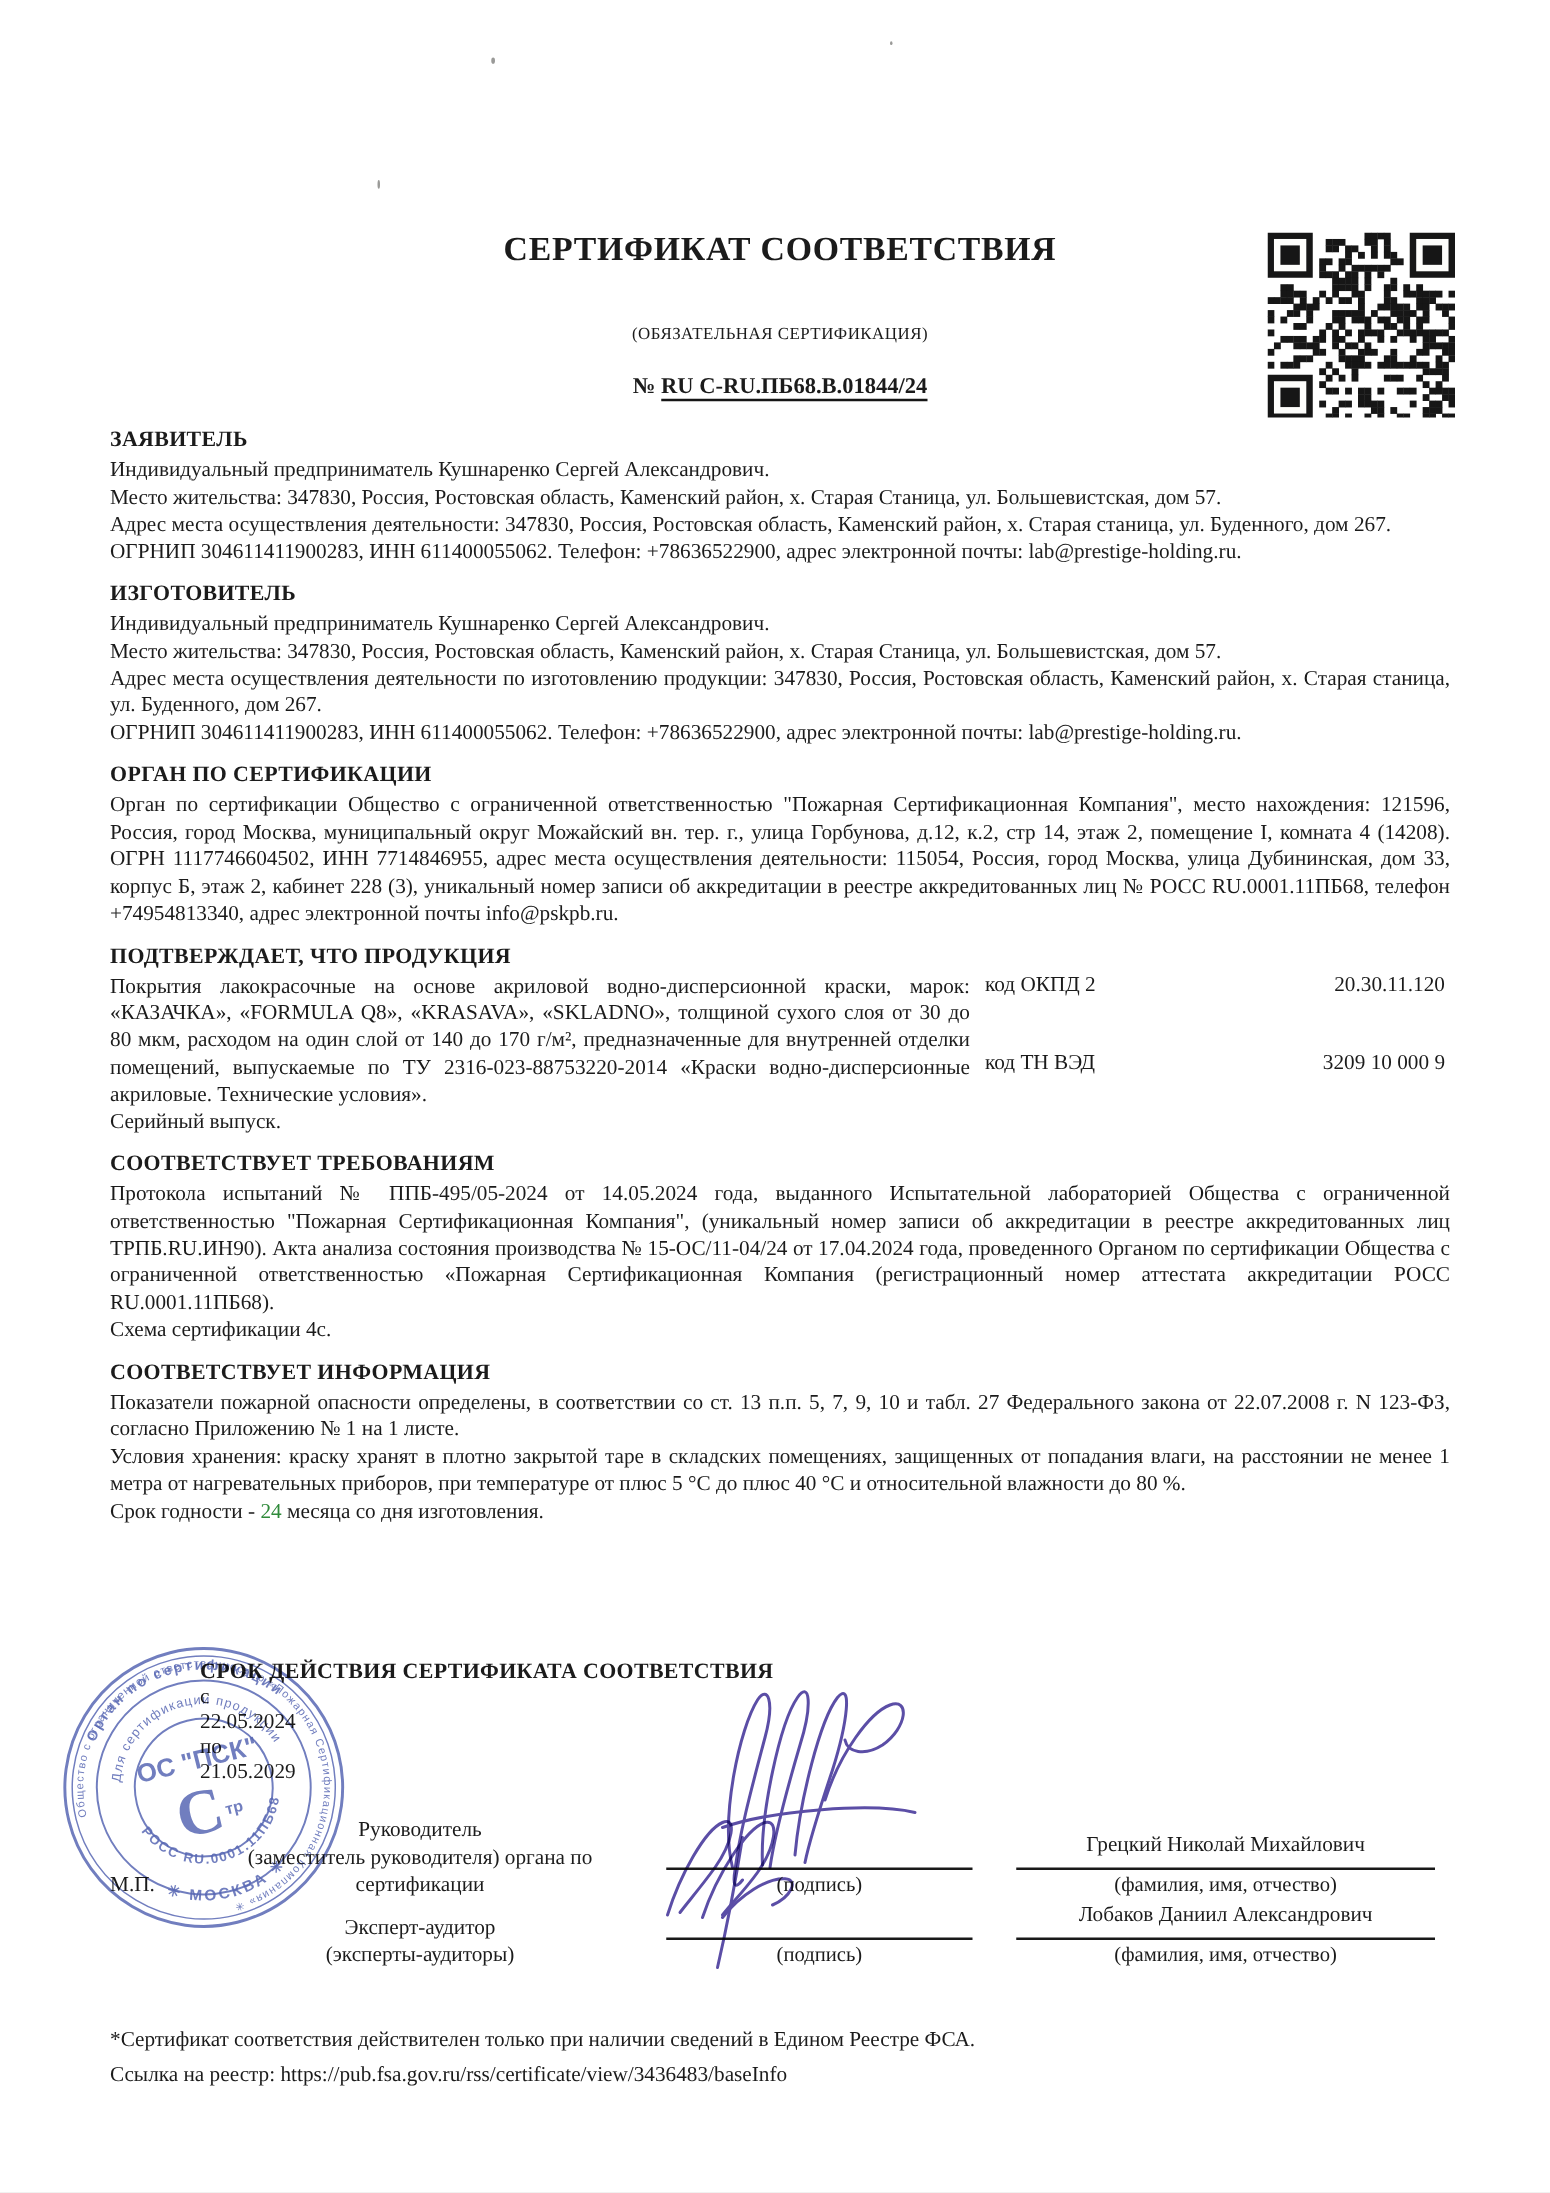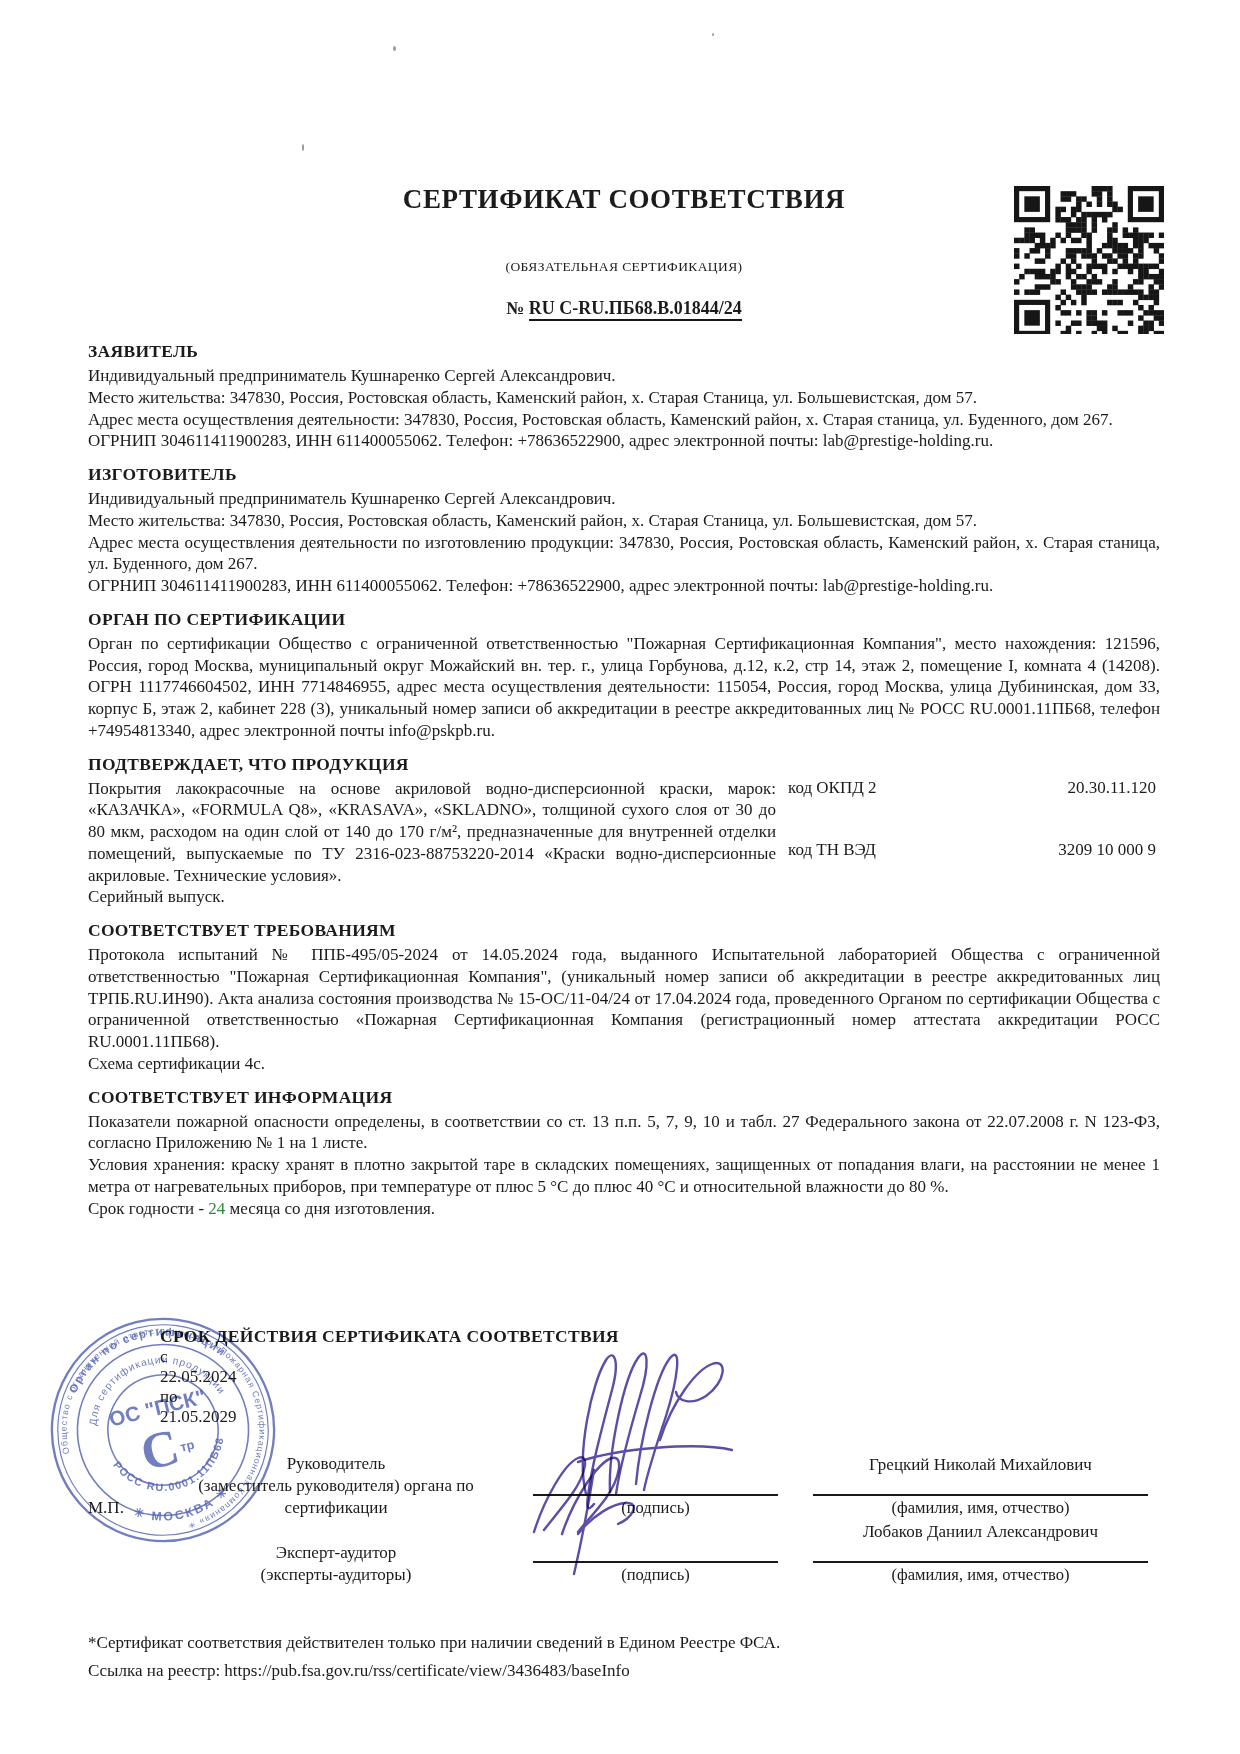--- a/index.html
+++ b/index.html
@@ -41,21 +41,21 @@
   .validity-row .vdate1{margin-left:34px;}
   .validity-row .vto{margin-left:47px;}
   .validity-row .vdate2{}
   .sig-row{display:grid;grid-template-columns:410px 245px 335px;column-gap:35px;align-items:end;font-size:17px;}
   .sig-row.row1{margin-top:26px;}
   .sig-row.row2{margin-top:4px;}
   .role-cell{position:relative;text-align:center;padding-left:86px;line-height:1.28;}
   .role{white-space:pre-line;}
   .mp{position:absolute;left:0;bottom:0;}
   .line-cell .rule{border-bottom:2px solid #191919;height:22px;}
-  .line-cell .name{text-align:center;padding-bottom:19px;}
+  .line-cell .name{text-align:center;padding-bottom:8px;}
   .caption{text-align:center;font-size:16.5px;margin-top:2px;}
   .doc-footer{margin-top:44px;font-size:17px;line-height:1.62;}
   
   #stamp{position:absolute;left:42px;top:1312px;mix-blend-mode:multiply;opacity:.88;transform:rotate(-14deg);}
   #sig1{position:absolute;left:548px;top:1344px;mix-blend-mode:multiply;}
   #sig2{position:absolute;left:520px;top:1446px;mix-blend-mode:multiply;}
   .speck{position:absolute;background:#9a9a98;border-radius:50%;}
 </style>
 </head>
 <body>

